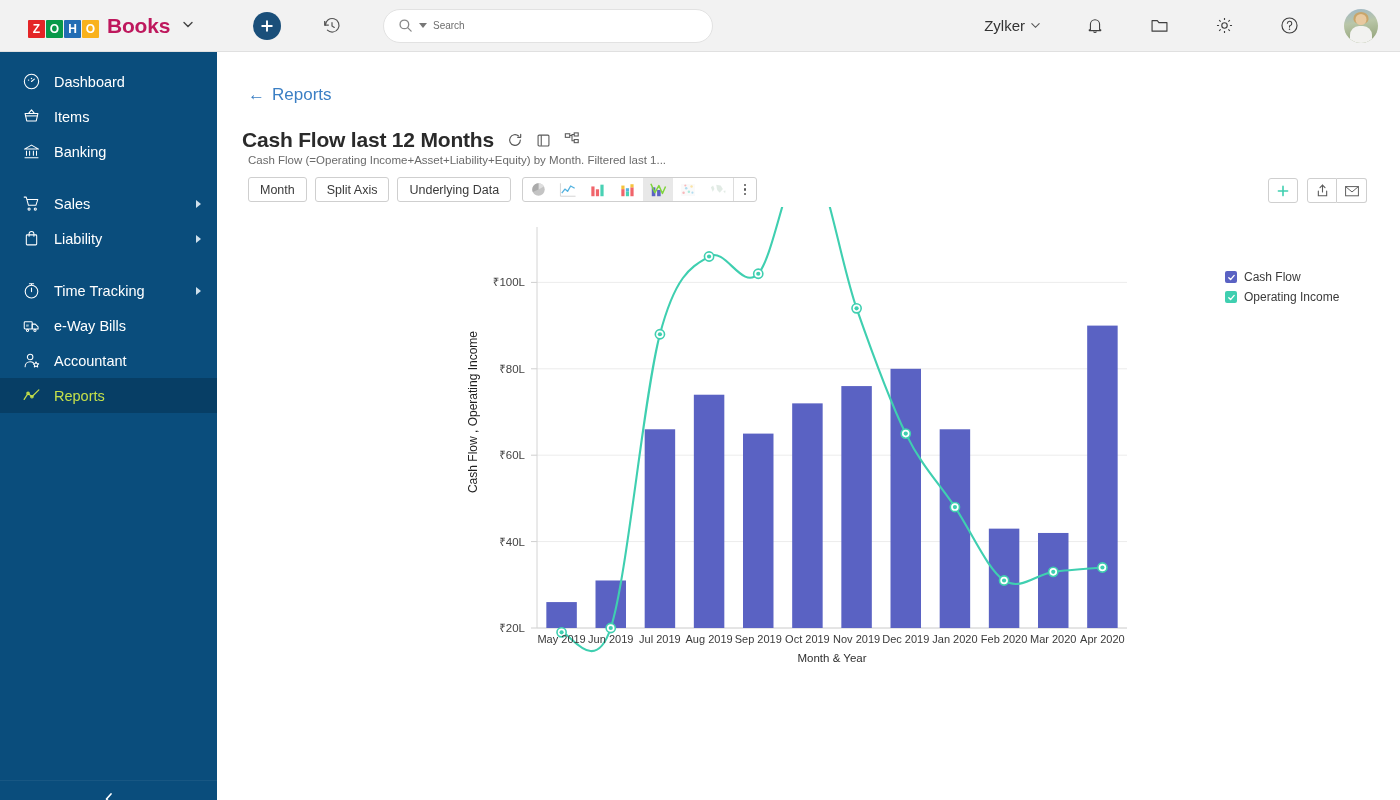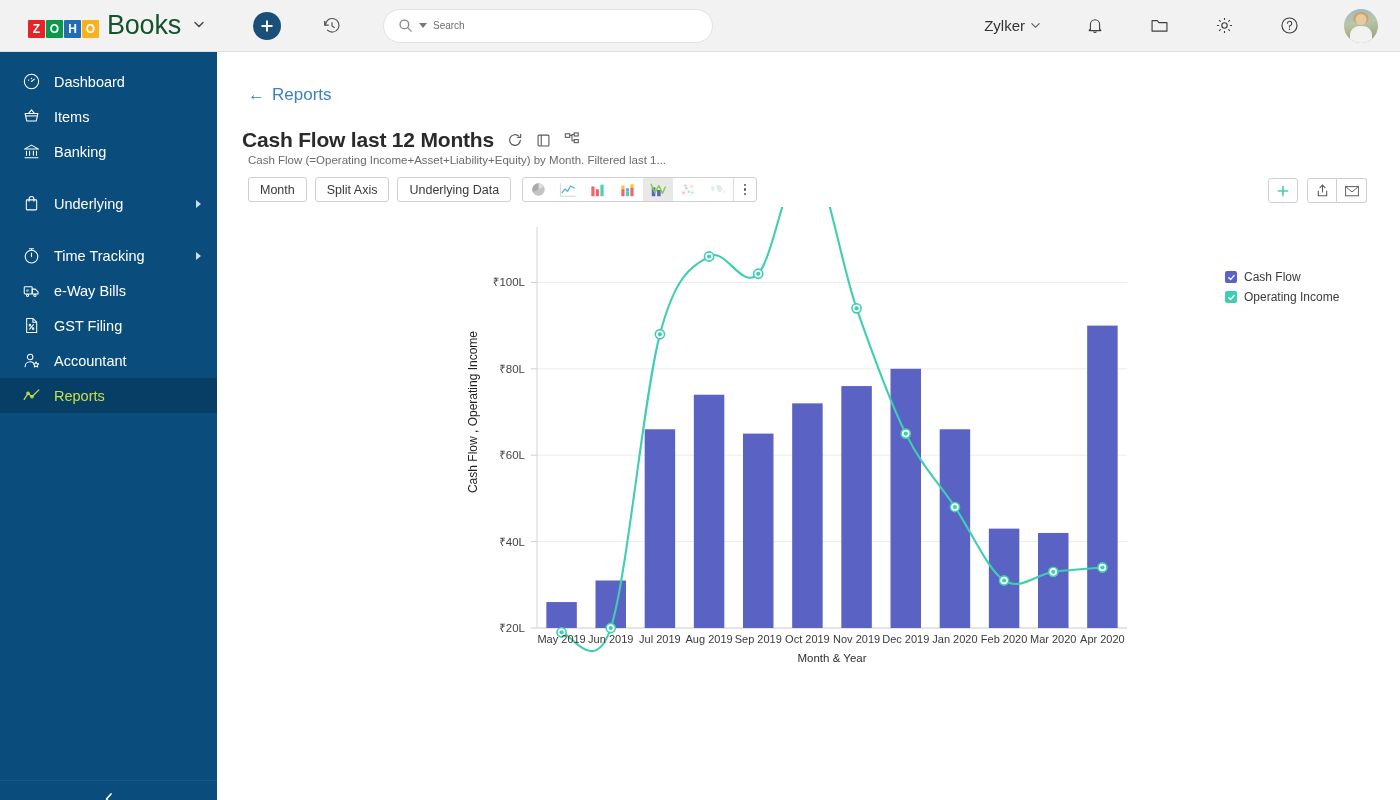--- a/index.html
+++ b/index.html
@@ -25,21 +25,21 @@
   .zl {
     width:17px; height:18px; display:inline-flex; align-items:center;
     justify-content:center; color:#fff; font-weight:bold; font-size:12px;
     font-family:"Liberation Sans", sans-serif; line-height:1;
     border-radius:1px; margin-right:1px;
   }
   .zl.r { background:#e42527; }
   .zl.g { background:#089949; }
   .zl.b { background:#226db4; }
   .zl.y { background:#f9b21d; }
-  .brand-word { font-size:27px; font-weight:400; color:#14532d; letter-spacing:-.2px; }
+  .brand-word { font-size:21px; font-weight:700; color:#be185d; letter-spacing:-.2px; }
   .brand-caret { color:#555; font-size:13px; margin-left:4px; }
 
   #topbar-main { flex:1; display:flex; align-items:center; gap:0; padding-left:16px; }
   .plus-circle {
     width:28px; height:28px; border-radius:50%; background:#1a4f7a;
     display:flex; align-items:center; justify-content:center; color:#fff;
     font-size:20px; font-weight:300; line-height:1; margin-left:20px;
   }
   .hist-icon { margin-left:40px; color:#555; display:flex; }
   #search-box {
@@ -273,25 +273,36 @@
             <path d="M2.8 8.2 11 3.6l8.2 4.6z" stroke-linejoin="round"></path>
             <path d="M5.2 10v6M8.8 10v6M13.2 10v6M16.8 10v6M3 18.2h16"></path>
           </svg>
         </span>
         <span class="ni-label">Banking</span>
       </div>
       <div class="nav-gap"></div>
       <div class="nav-item">
         <span class="ni-ico">
           <svg width="19" height="19" viewBox="0 0 22 22" fill="none" stroke="#fff" stroke-width="1.2">
+            <path d="M2.5 3.6h2.4l2.6 9.5h8.6l2.2-6.8H6.2" stroke-linejoin="round" stroke-linecap="round"></path>
+            <circle cx="8.2" cy="17.4" r="1.25"></circle>
+            <circle cx="15.4" cy="17.4" r="1.25"></circle>
+          </svg>
+        </span>
+        <span class="ni-label">Sales</span>
+        <span class="ni-arrow"></span>
+      </div>
+      <div class="nav-item">
+        <span class="ni-ico">
+          <svg width="19" height="19" viewBox="0 0 22 22" fill="none" stroke="#fff" stroke-width="1.2">
             <rect x="5" y="6.8" width="12" height="11.6" rx="1"></rect>
             <path d="M8.2 8.4V5.6a2.8 2.8 0 0 1 5.6 0v2.8" stroke-linecap="round"></path>
           </svg>
         </span>
-        <span class="ni-label">Underlying</span>
+        <span class="ni-label">Liability</span>
         <span class="ni-arrow"></span>
       </div>
       <div class="nav-gap"></div>
       <div class="nav-item">
         <span class="ni-ico">
           <svg width="19" height="19" viewBox="0 0 22 22" fill="none" stroke="#fff" stroke-width="1.25">
             <circle cx="11" cy="12.3" r="7.3"></circle>
             <path d="M11 8.2v4.1" stroke-linecap="round"></path>
             <path d="M8.6 3.2h4.8" stroke-linecap="round"></path>
             <path d="M11 3.2v1.8"></path>
@@ -304,32 +315,20 @@
         <span class="ni-ico">
           <svg width="19" height="19" viewBox="0 0 22 22" fill="none" stroke="#fff" stroke-width="1.2">
             <rect x="2.6" y="6.6" width="9.2" height="8.4" rx="1"></rect>
             <path d="M11.8 9.4h3.6l3.2 3.2v2.4h-6.8z" stroke-linejoin="round"></path>
             <circle cx="6.4" cy="16.6" r="1.3"></circle>
             <circle cx="15" cy="16.6" r="1.3"></circle>
             <text x="5" y="12.4" font-size="5.4" fill="#fff" stroke="none" font-family="sans-serif">e</text>
           </svg>
         </span>
         <span class="ni-label">e-Way Bills</span>
-      </div>
-      <div class="nav-item">
-        <span class="ni-ico">
-          <svg width="19" height="19" viewBox="0 0 22 22" fill="none" stroke="#fff" stroke-width="1.2">
-            <path d="M5.4 2.9h7.4l4.2 4.2v12H5.4z" stroke-linejoin="round"></path>
-            <path d="M12.6 3v4.2h4.2"></path>
-            <path d="M8.8 15.2 13.2 10" stroke-linecap="round"></path>
-            <circle cx="9.2" cy="10.6" r=".9"></circle>
-            <circle cx="12.8" cy="14.6" r=".9"></circle>
-          </svg>
-        </span>
-        <span class="ni-label">GST Filing</span>
       </div>
       <div class="nav-item">
         <span class="ni-ico">
           <svg width="19" height="19" viewBox="0 0 22 22" fill="none" stroke="#fff" stroke-width="1.2">
             <circle cx="9.4" cy="7" r="3.2"></circle>
             <path d="M3.6 18.2c0-3.4 2.6-5.7 5.8-5.7 1.5 0 2.9.5 3.9 1.3" stroke-linecap="round"></path>
             <path d="m16.2 12.6.95 1.95 2.15.3-1.55 1.5.37 2.13-1.92-1.01-1.92 1.01.37-2.13-1.55-1.5 2.15-.3z" stroke-linejoin="round"></path>
           </svg>
         </span>
         <span class="ni-label">Accountant</span>

